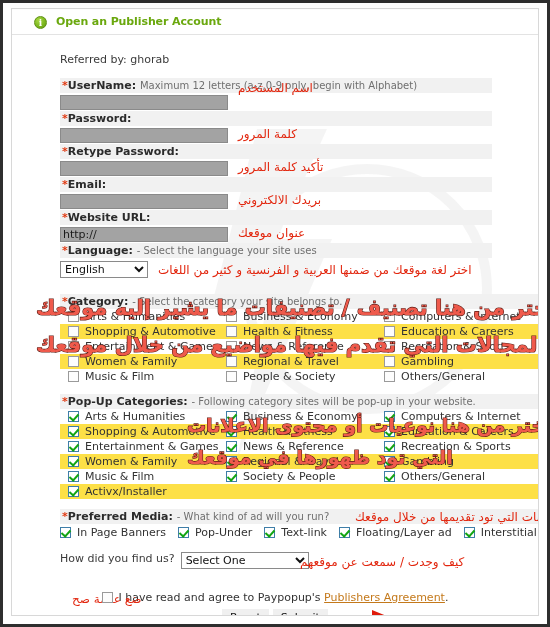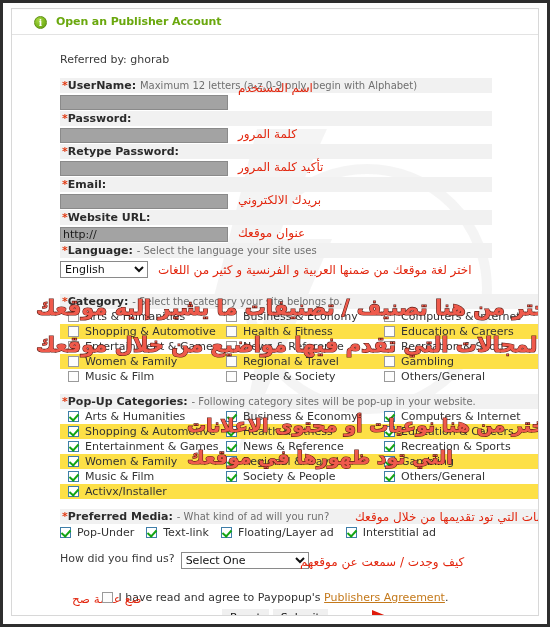--- a/index.html
+++ b/index.html
@@ -413,20 +413,24 @@
             <div class="cell"></div>
             <div class="cell"></div>
           </div>
         </div>
 
     <div style="height:10px"></div>
     <div class="sec-head" style="position:relative;"><span class="star">*</span><span>Preferred Media:</span> <span class="hint">- What kind of ad will you run?</span><span class="ar" style="left:295px; top:1px;">انواع الاعلانات التي تود تقديمها من خلال موقعك</span></div>
     <div class="media-row" id="media-row">
           <div class="cell">
             <span class="cb on"></span>
+            <span>In Page Banners</span>
+          </div>
+          <div class="cell">
+            <span class="cb on"></span>
             <span>Pop-Under</span>
           </div>
           <div class="cell">
             <span class="cb on"></span>
             <span>Text-link</span>
           </div>
           <div class="cell">
             <span class="cb on"></span>
             <span>Floating/Layer ad</span>
           </div>

